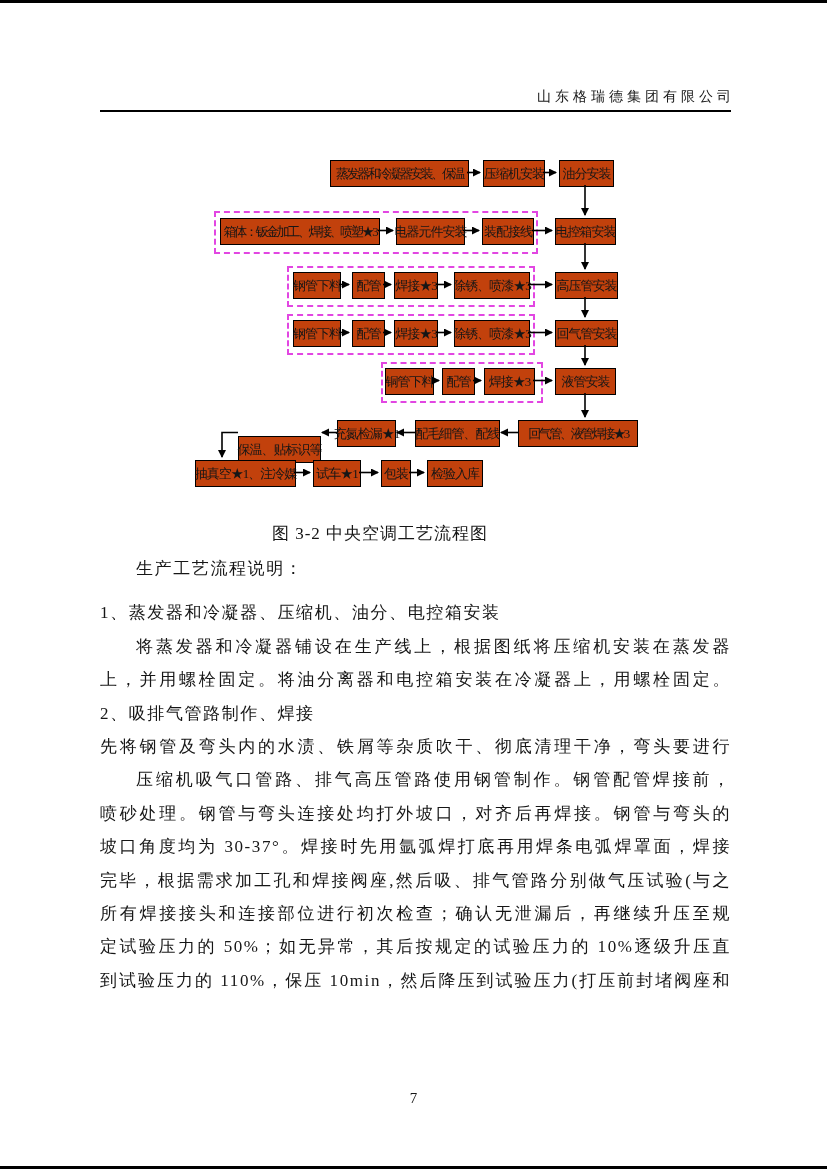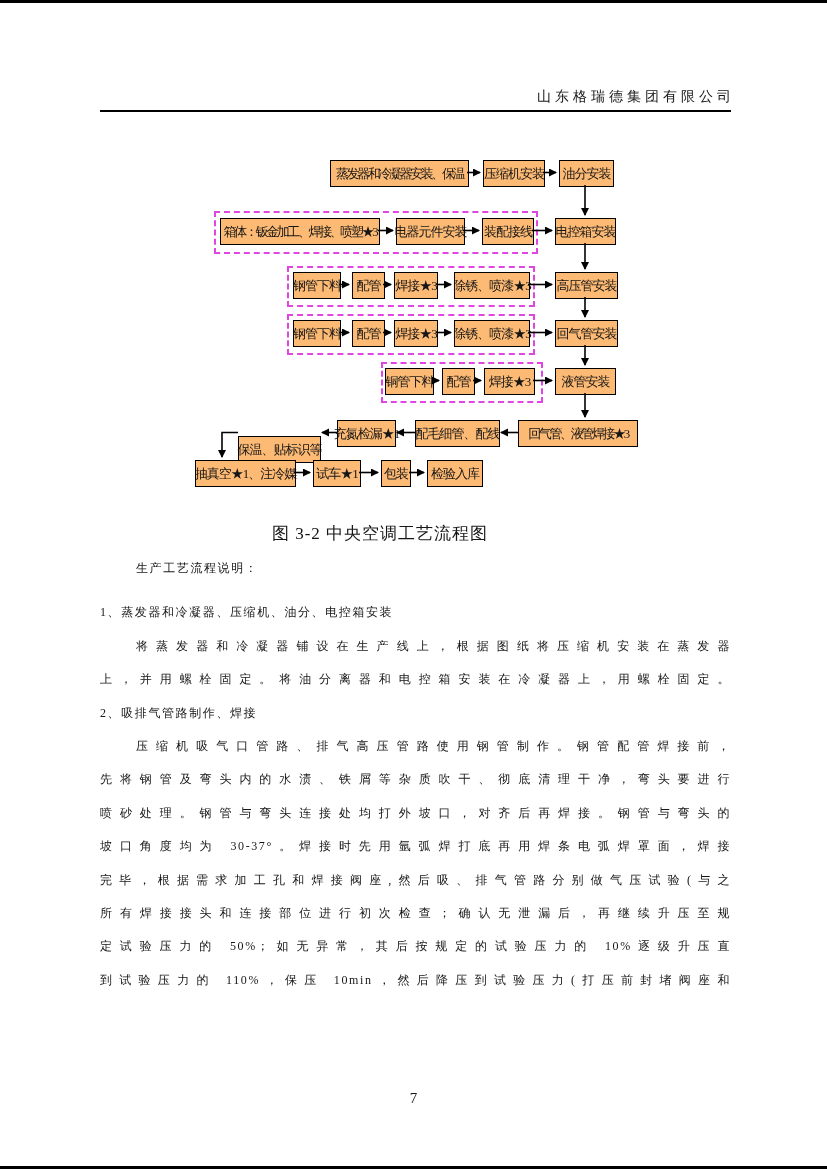--- a/index.html
+++ b/index.html
@@ -10,32 +10,32 @@
   .scan-edge { position:absolute; left:0; width:100%; background:#000; }
   .edge-top { top:0; height:3px; }
   .edge-bottom { bottom:0; height:3px; }
 
   .header-left  { position:absolute; left:100px; top:88px; font-size:14px; letter-spacing:5px; white-space:nowrap; }
   .header-right { position:absolute; right:92px; top:88px; font-size:14px; letter-spacing:4px; white-space:nowrap; }
   .header-rule  { position:absolute; left:100px; top:110px; width:631px; border-top:2px solid #000; height:0; }
 
   
   .fbox {
-    position:absolute; height:25px; border:1px solid #000; background:#fdba74;
+    position:absolute; height:25px; border:1px solid #000; background:#c2410c;
     display:flex; align-items:center; justify-content:center;
     font-size:13px; letter-spacing:-1px; white-space:nowrap; z-index:2;
   }
   .tight { letter-spacing:-2.4px; }
   .fgroup { position:absolute; border:2px dashed #e246e2; background:transparent; z-index:1; }
   svg.connectors { position:absolute; left:0; top:0; z-index:3; pointer-events:none; }
 
   .caption { position:absolute; left:100px; top:522px; width:560px; text-align:center;
              font-size:17px; letter-spacing:1px; white-space:nowrap; }
 
-  .bodytext { position:absolute; left:100px; top:552px; width:631px; font-size:12px; }
+  .bodytext { position:absolute; left:100px; top:552px; width:631px; font-size:17px; }
   .bline { height:33.4px; line-height:33.4px; letter-spacing:1.6px; white-space:nowrap; text-align:left; }
   .just  { white-space:normal; text-align:justify; text-align-last:justify; }
   .indent { text-indent:36px; }
   .gap-after { margin-bottom:11px; }
 
   .footer-page { position:absolute; left:0; top:1090px; width:100%; text-align:center; font-size:15px; }
 </style>
 </head>
 <body>
 
@@ -136,22 +136,22 @@
   </svg>
 
   <div class="caption">图 3-2 中央空调工艺流程图</div>
 
   <div class="bodytext">
     <div class="bline indent gap-after">生产工艺流程说明：</div>
     <div class="bline">1、蒸发器和冷凝器、压缩机、油分、电控箱安装</div>
     <div class="bline just indent">将蒸发器和冷凝器铺设在生产线上，根据图纸将压缩机安装在蒸发器</div>
     <div class="bline just">上，并用螺栓固定。将油分离器和电控箱安装在冷凝器上，用螺栓固定。</div>
     <div class="bline">2、吸排气管路制作、焊接</div>
+    <div class="bline just">先将钢管及弯头内的水渍、铁屑等杂质吹干、彻底清理干净，弯头要进行</div>
     <div class="bline just indent">压缩机吸气口管路、排气高压管路使用钢管制作。钢管配管焊接前，</div>
-    <div class="bline just">先将钢管及弯头内的水渍、铁屑等杂质吹干、彻底清理干净，弯头要进行</div>
     <div class="bline just">喷砂处理。钢管与弯头连接处均打外坡口，对齐后再焊接。钢管与弯头的</div>
     <div class="bline just">坡口角度均为 30-37°。焊接时先用氩弧焊打底再用焊条电弧焊罩面，焊接</div>
     <div class="bline just">完毕，根据需求加工孔和焊接阀座,然后吸、排气管路分别做气压试验(与之</div>
     <div class="bline just">所有焊接接头和连接部位进行初次检查；确认无泄漏后，再继续升压至规</div>
     <div class="bline just">定试验压力的 50%；如无异常，其后按规定的试验压力的 10%逐级升压直</div>
     <div class="bline just">到试验压力的 110%，保压 10min，然后降压到试验压力(打压前封堵阀座和</div>
   </div>
 
   <div class="footer-page">7</div>
 

